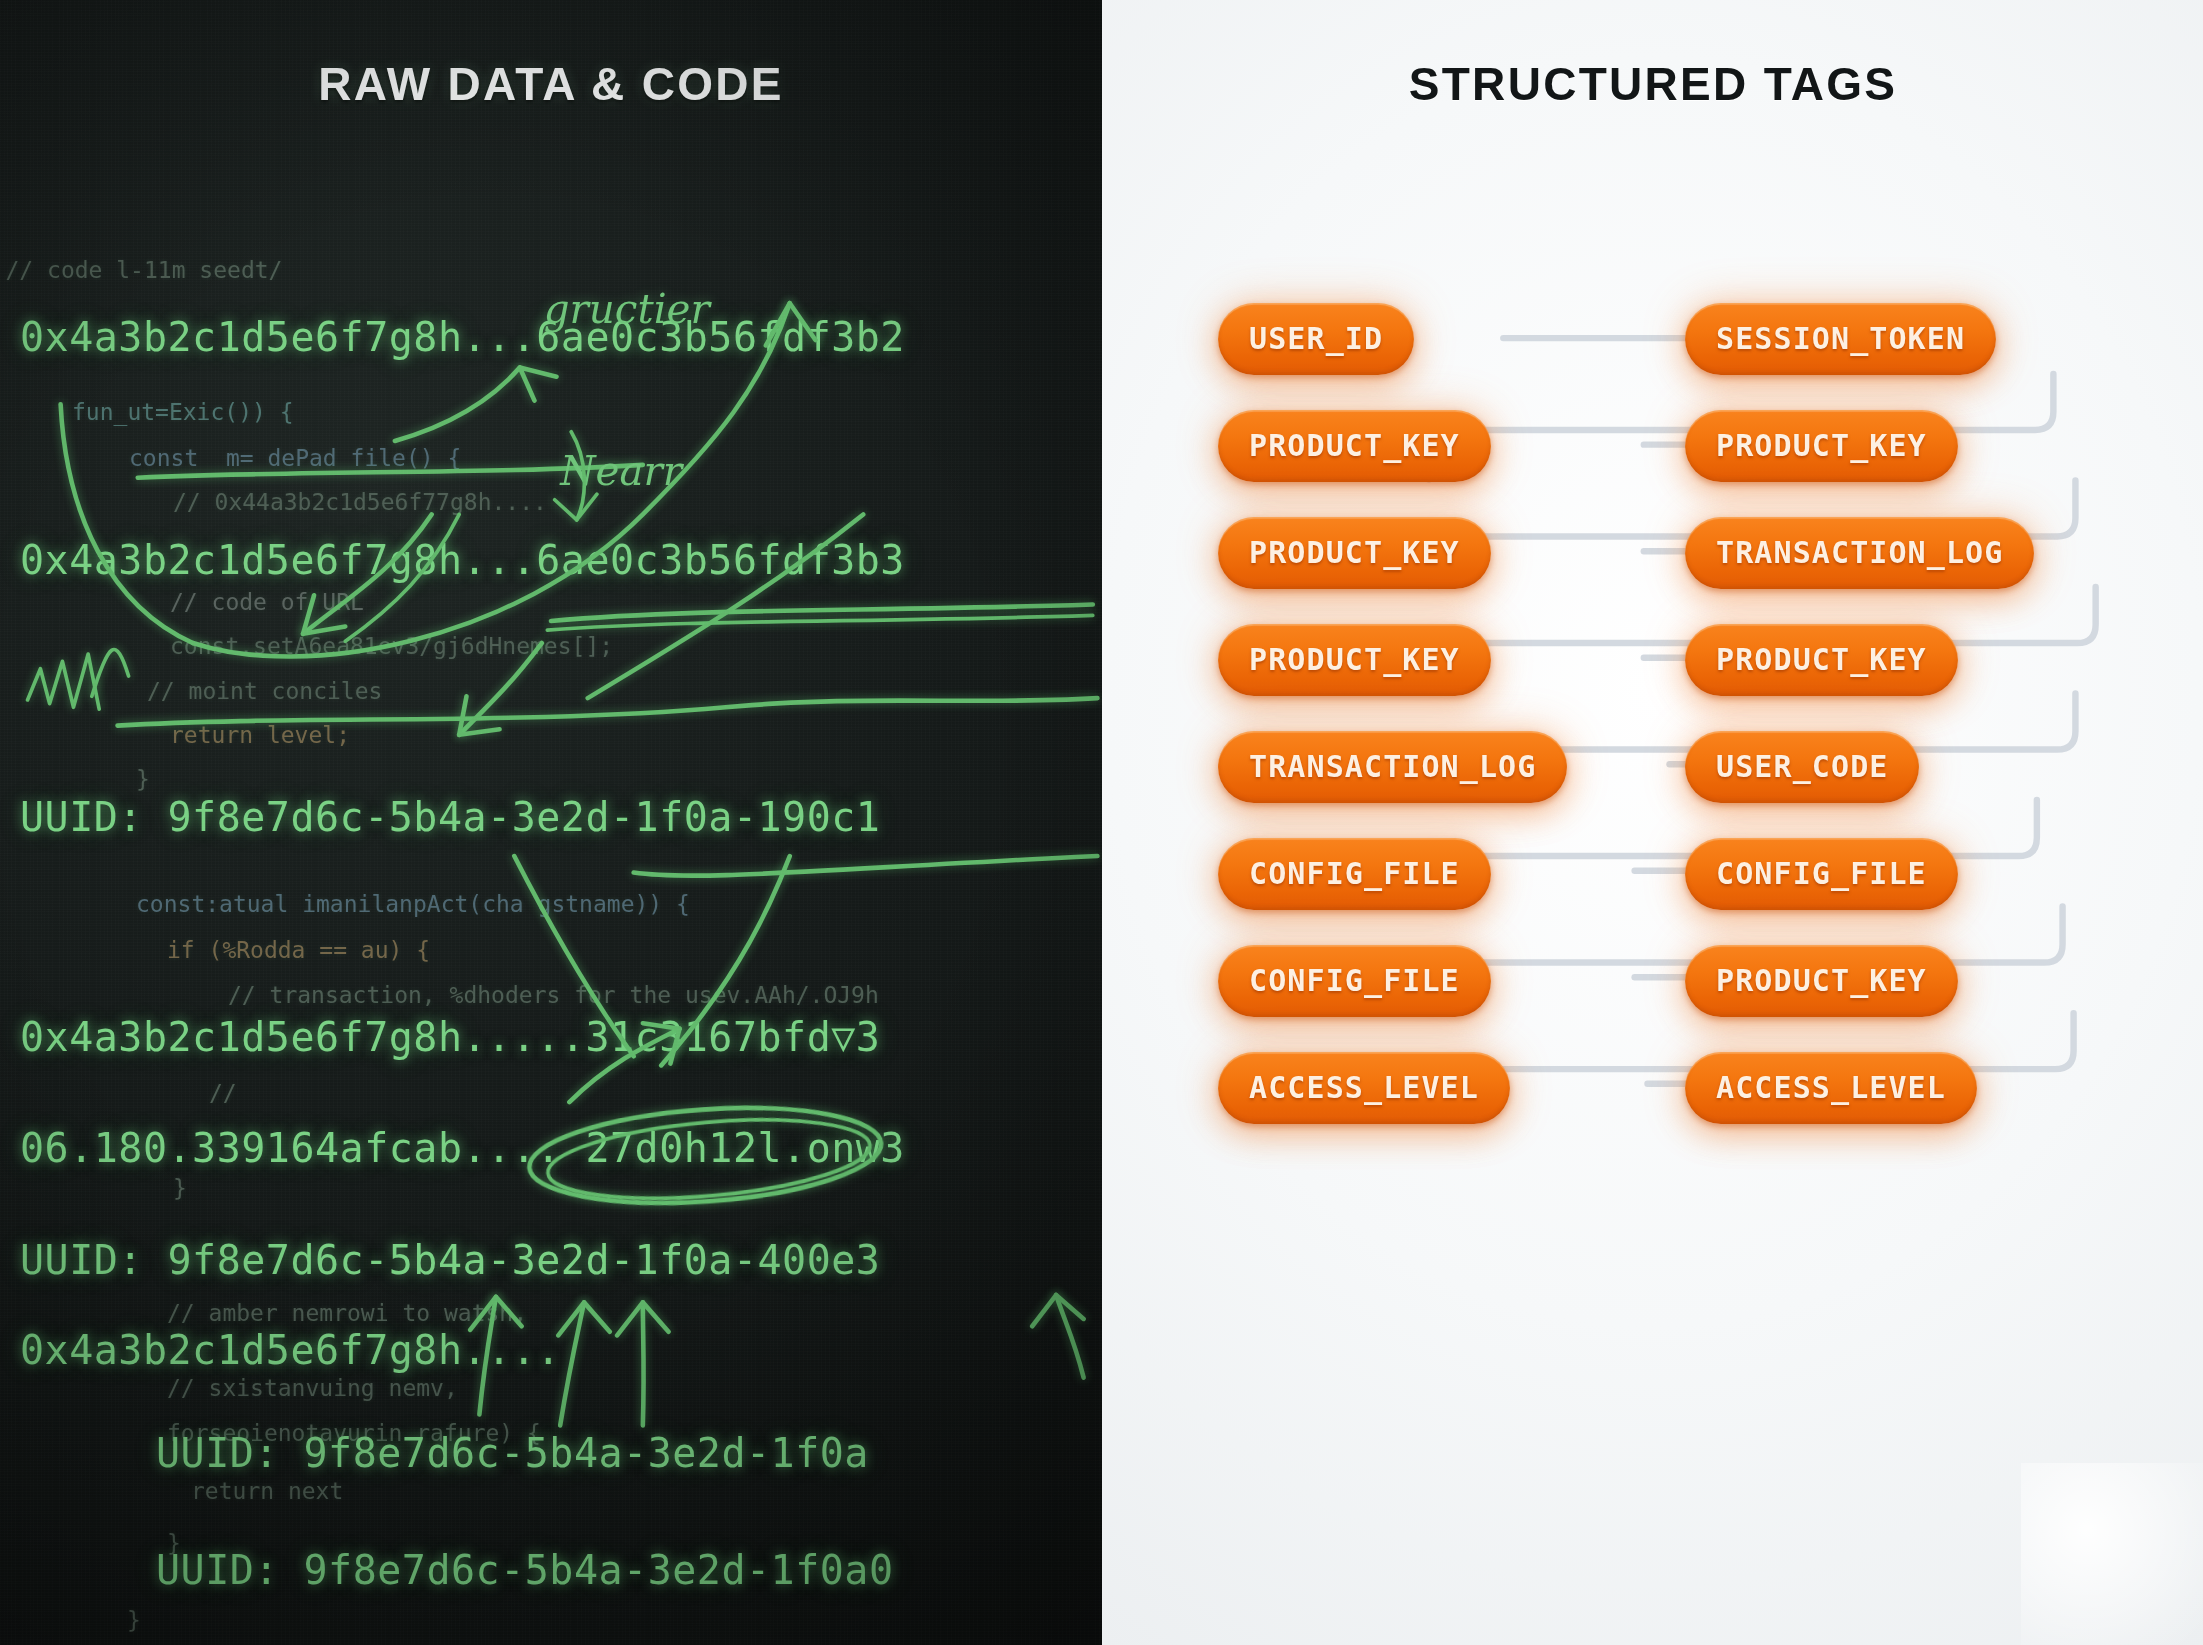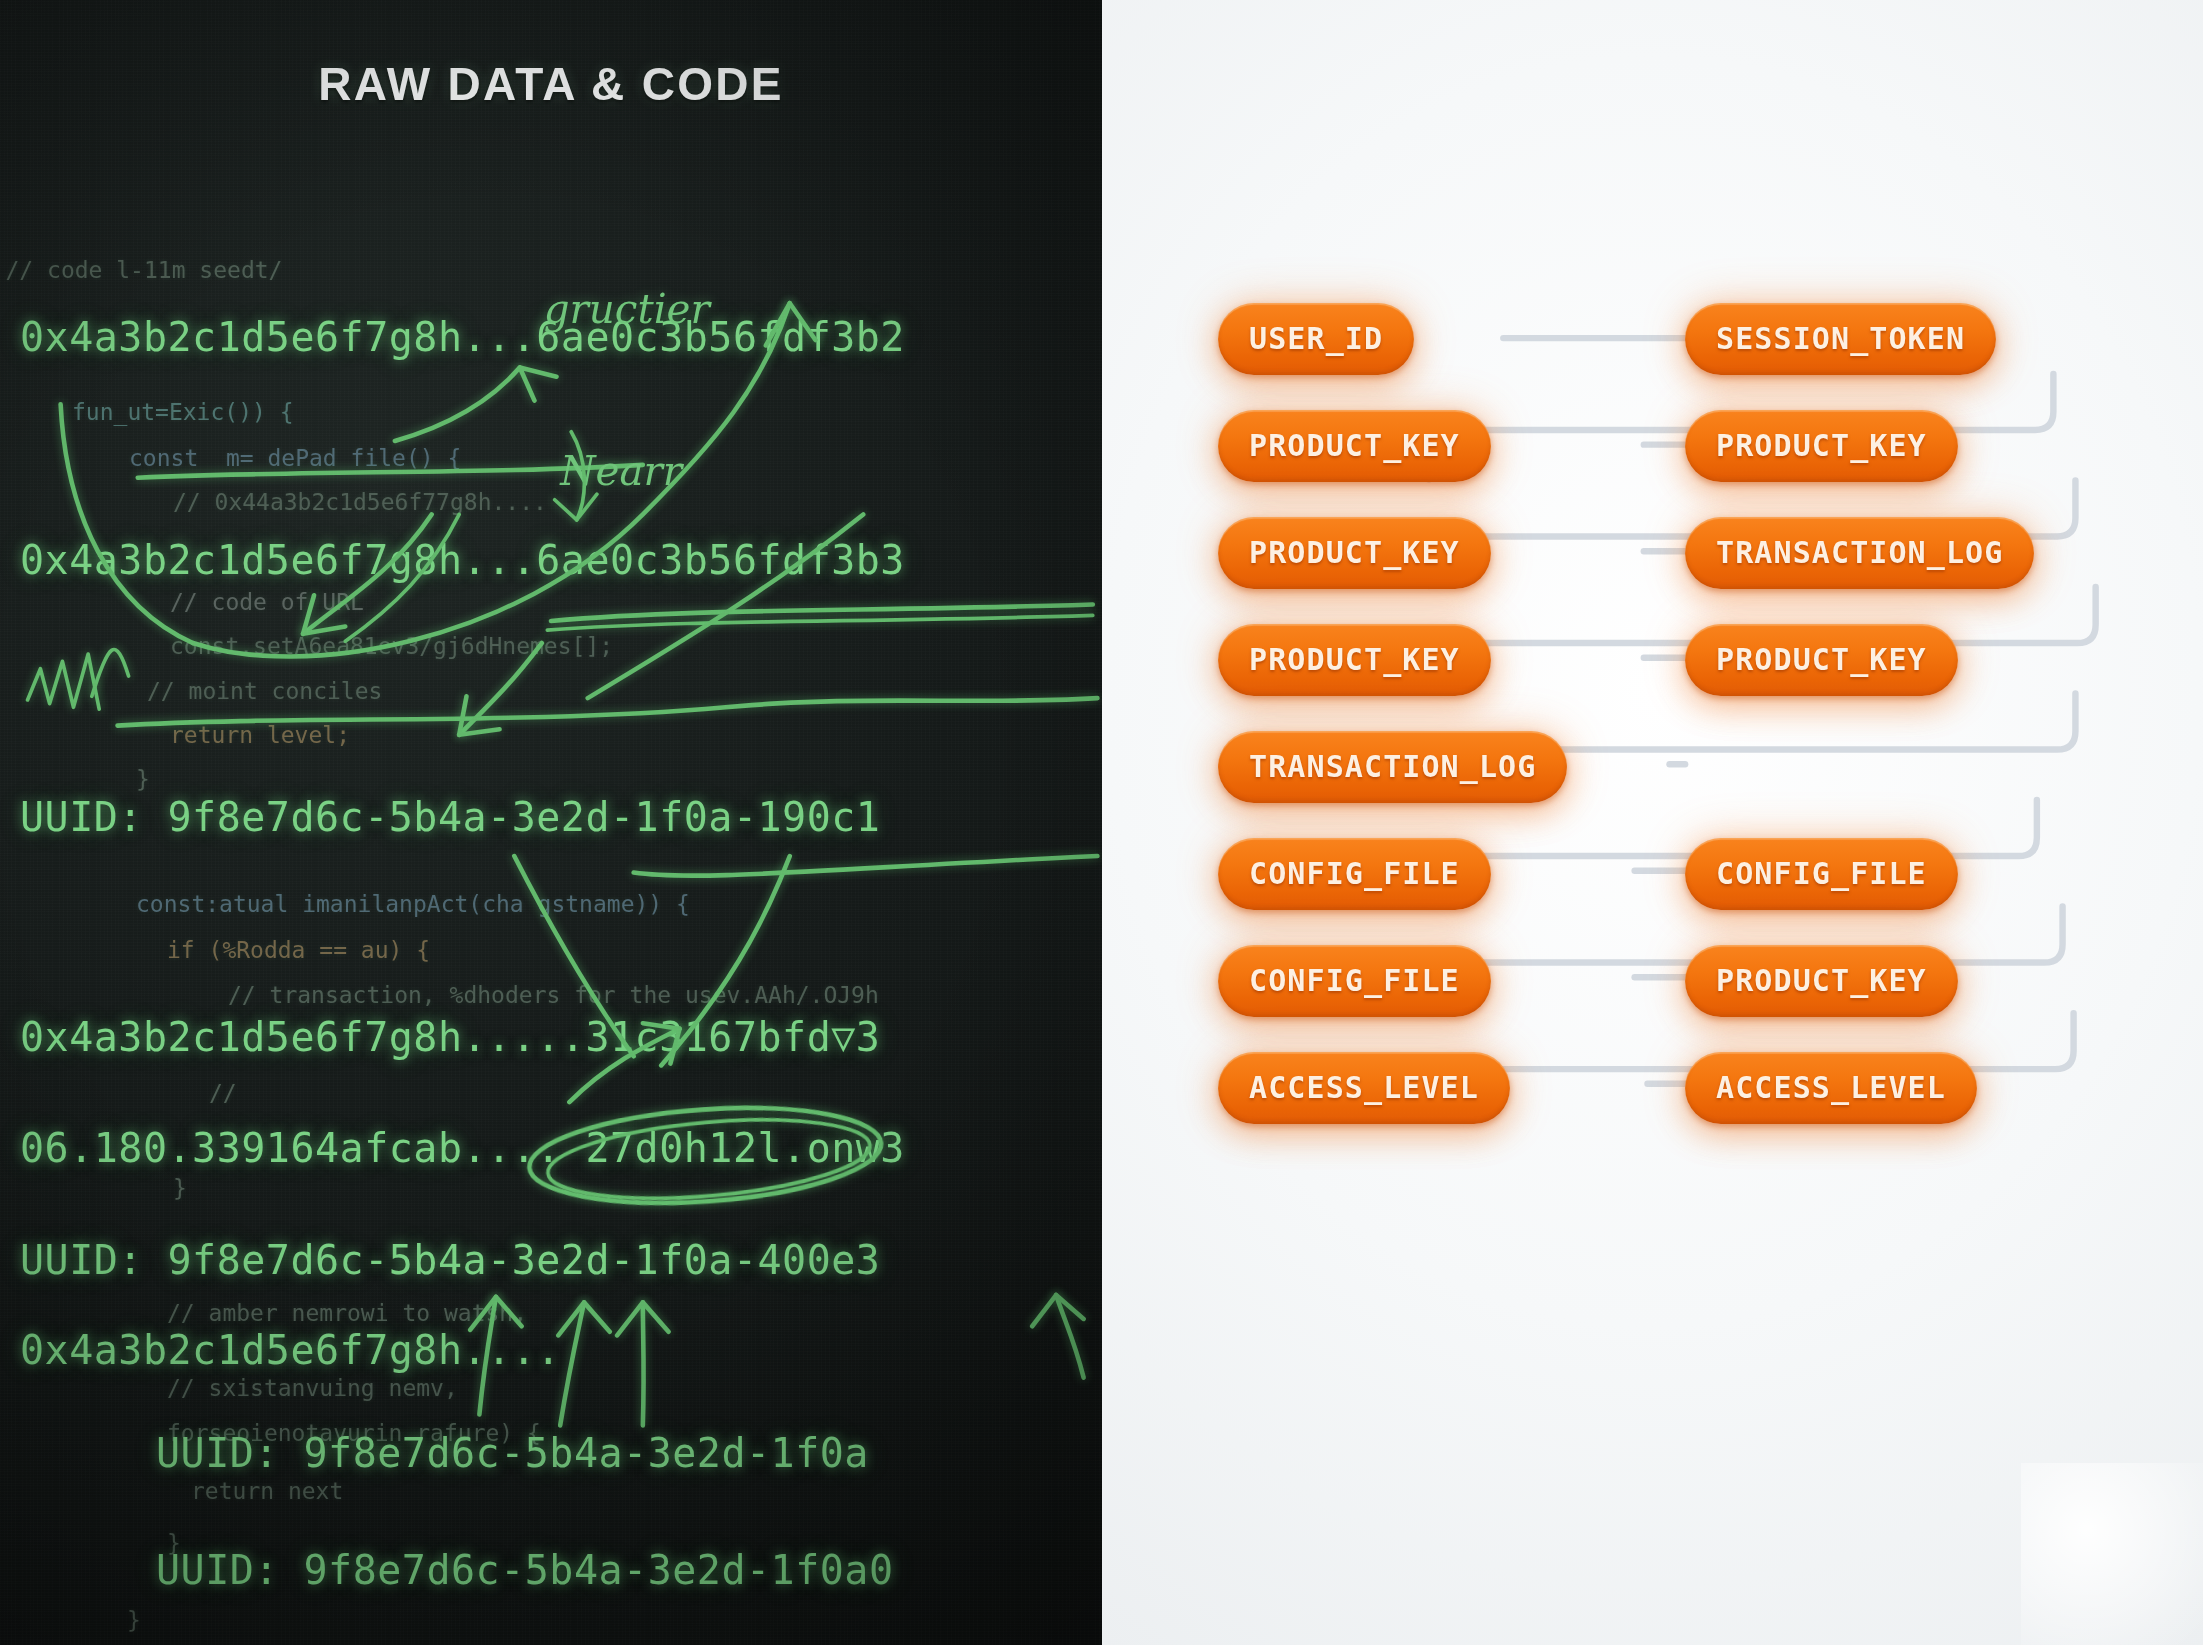--- a/index.html
+++ b/index.html
@@ -280,20 +280,21 @@
     </div>
 
     <div class="grain"></div>
     <div class="vignette"></div>
 
     <h1 class="panel-title">RAW DATA &amp; CODE</h1>
   </section>
 
   <section class="right-panel">
 
+    <h1 class="panel-title">STRUCTURED TAGS</h1>
 
     <div class="connectors">
       <svg viewBox="0 0 1200 1792" xmlns="http://www.w3.org/2000/svg">
 
         <path d="M437 368 L 635 368"></path>
 
         <path d="M1036 407 L 1036 448 Q 1036 468 1016 468 L 376 468 Q 356 468 356 488 L 356 522"></path>
 
         <path d="M590 484 L 635 484"></path>
         <path d="M1060 523 L 1060 564 Q 1060 584 1040 584 L 376 584 Q 356 584 356 604 L 356 638"></path>
@@ -330,20 +331,21 @@
       <div class="tag-row">
         <span class="tag-pill col-left">PRODUCT_KEY</span>
         <span class="tag-pill col-right">TRANSACTION_LOG</span>
       </div>
       <div class="tag-row">
         <span class="tag-pill col-left">PRODUCT_KEY</span>
         <span class="tag-pill col-right">PRODUCT_KEY</span>
       </div>
       <div class="tag-row">
         <span class="tag-pill col-left">TRANSACTION_LOG</span>
+        <span class="tag-pill col-right">USER_CODE</span>
       </div>
       <div class="tag-row">
         <span class="tag-pill col-left">CONFIG_FILE</span>
         <span class="tag-pill col-right">CONFIG_FILE</span>
       </div>
       <div class="tag-row">
         <span class="tag-pill col-left">CONFIG_FILE</span>
         <span class="tag-pill col-right">PRODUCT_KEY</span>
       </div>
       <div class="tag-row">

